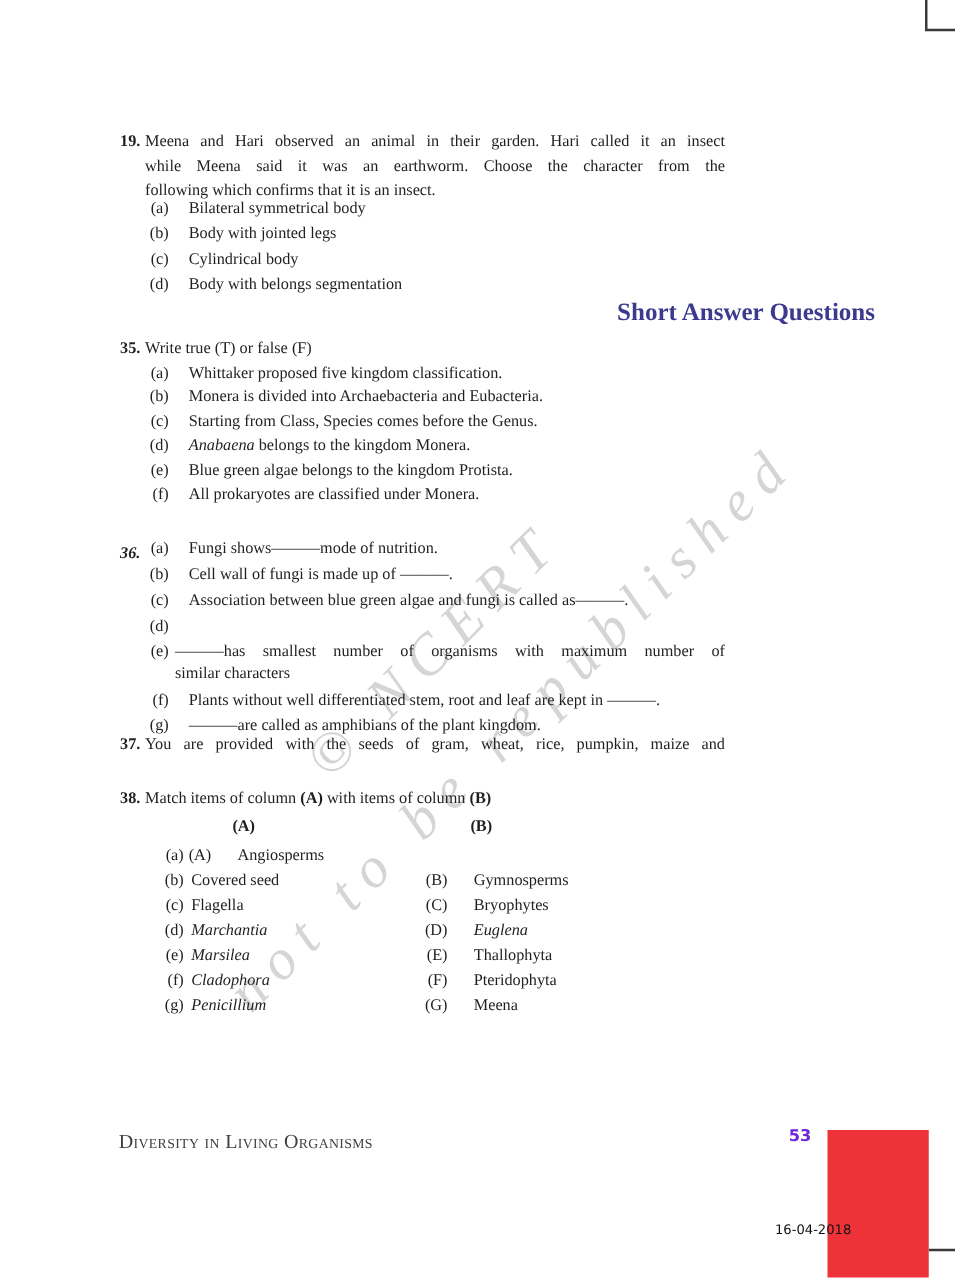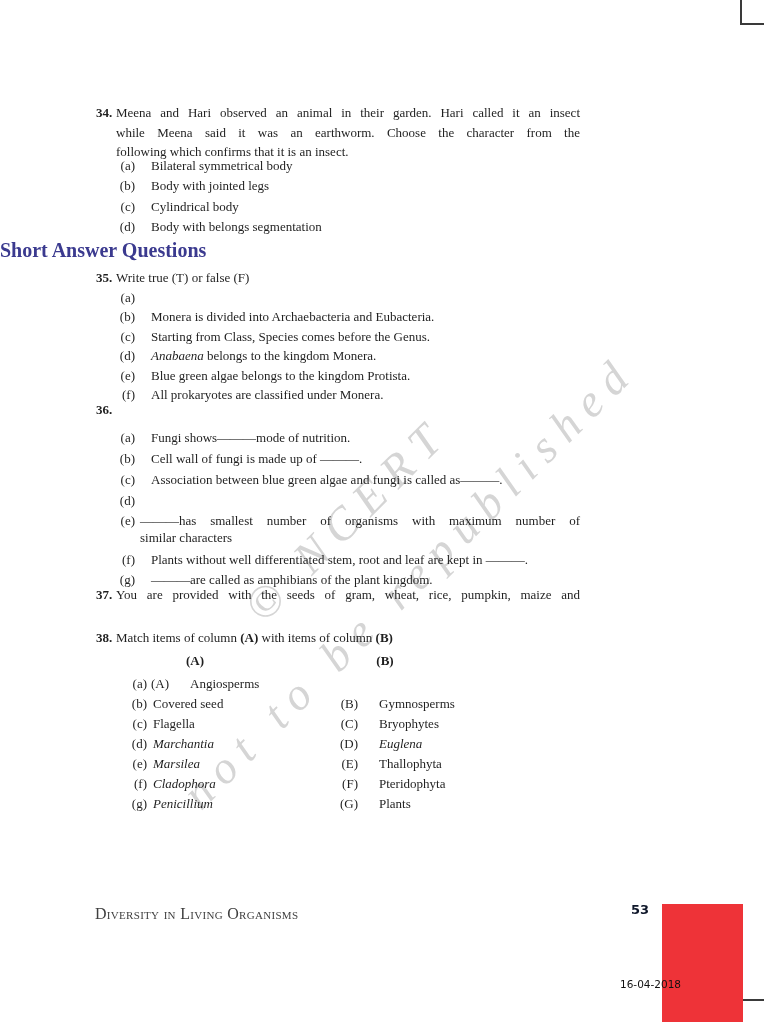--- a/index.html
+++ b/index.html
@@ -30,42 +30,42 @@
   .opt-row { display:flex; }
   .opt-label { width:19px; text-align:right; flex:none; }
   .opt-text { margin-left:16px; white-space:nowrap; }
   .mt1 { margin-top:1px; }
   .mt4 { margin-top:4px; }
   .e-par { margin-left:5px; line-height:17px; width:440px; white-space:normal; }
   .lh17 { line-height:17px; }
 
   .heading {
     position:absolute; left:0; top:237px; width:700px; margin:0;
-    text-align:left; font-size:20px; font-weight:bold; color:#3b3a8f;
+    text-align:right; font-size:20px; font-weight:bold; color:#3b3a8f;
     line-height:26px; font-family:"Liberation Serif", serif;
   }
 
   .m-hdr { position:absolute; width:70px; text-align:center; font-weight:bold; top:651px; line-height:19px; }
   .m-hdr-a { left:160px; }
   .m-hdr-b { left:350px; }
   .m-rows { position:absolute; left:128px; top:674px; width:464px; line-height:20px; }
   .m-row { display:flex; height:20px; }
   .m-lblA { width:19px; text-align:right; flex:none; }
   .m-txtA { margin-left:6px; width:183px; flex:none; }
   .m-lblB { width:22px; text-align:right; flex:none; }
   .m-txtB { margin-left:21px; }
 
   
   .footer-left {
     position:absolute; left:95px; top:905px; font-variant:small-caps;
     font-size:16px; letter-spacing:0.3px; color:#3f3f3f;
   }
   .page-num {
     position:absolute; left:631px; top:902px; font-family:"DejaVu Sans", sans-serif;
-    font-weight:bold; font-size:13px; color:#0f172a;
+    font-weight:bold; font-size:13px; color:#6d28d9;
   }
   .red-block { position:absolute; left:662px; top:904px; width:81px; height:118px; background:#ee3338; }
   .date-stamp {
     position:absolute; left:620px; top:978px; font-family:"DejaVu Sans", sans-serif;
     font-size:10.5px; color:#111; z-index:2;
   }
 </style>
 </head>
 <body>
 
@@ -73,21 +73,21 @@
 
   <div class="mark crop-tr-v"></div>
   <div class="mark crop-tr-h"></div>
   <div class="mark crop-br-h"></div>
 
   <div class="watermark">
     <div>© NCERT</div>
     <div>not to be republished</div>
   </div>
 
-  <div class="qnum" style="top:103px;">34.</div>
+  <div class="qnum" style="top:103px;">19.</div>
   <div class="qbody" style="top:103px;">
     <div class="just">Meena and Hari observed an animal in their garden. Hari called it an insect</div>
     <div class="just">while Meena said it was an earthworm. Choose the character from the</div>
     <div>following which confirms that it is an insect.</div>
   </div>
   <div class="qbody" style="top:156px; line-height:20.3px;">
     <div class="opt-row">
       <div class="opt-label">(a)</div>
       <div class="opt-text">Bilateral symmetrical body</div>
     </div>
@@ -105,20 +105,21 @@
     </div>
   </div>
 
   <h2 class="heading">Short Answer Questions</h2>
 
   <div class="qnum" style="top:268px;">35.</div>
   <div class="qbody" style="top:268px;">Write true (T) or false (F)</div>
   <div class="qbody" style="top:288px; line-height:19.4px;">
     <div class="opt-row">
       <div class="opt-label">(a)</div>
+      <div class="opt-text">Whittaker proposed five kingdom classification.</div>
     </div>
     <div class="opt-row">
       <div class="opt-label">(b)</div>
       <div class="opt-text">Monera is divided into Archaebacteria and Eubacteria.</div>
     </div>
     <div class="opt-row">
       <div class="opt-label">(c)</div>
       <div class="opt-text">Starting from Class, Species comes before the Genus.</div>
     </div>
     <div class="opt-row">
@@ -128,21 +129,21 @@
     <div class="opt-row">
       <div class="opt-label">(e)</div>
       <div class="opt-text">Blue green algae belongs to the kingdom Protista.</div>
     </div>
     <div class="opt-row">
       <div class="opt-label">(f)</div>
       <div class="opt-text">All prokaryotes are classified under Monera.</div>
     </div>
   </div>
 
-  <div class="qnum" style="top:400px;">36.</div>
+  <div class="qnum" style="top:432px;font-style:italic;">36.</div>
   <div class="qbody" style="top:428px; line-height:20px;">
     <div class="opt-row">
       <div class="opt-label">(a)</div>
       <div class="opt-text">Fungi shows———mode of nutrition.</div>
     </div>
     <div class="opt-row mt1">
       <div class="opt-label">(b)</div>
       <div class="opt-text">Cell wall of fungi is made up of ———.</div>
     </div>
     <div class="opt-row mt1">
@@ -214,21 +215,21 @@
     <div class="m-row">
       <div class="m-lblA">(f)</div>
       <div class="m-txtA it">Cladophora</div>
       <div class="m-lblB">(F)</div>
       <div class="m-txtB">Pteridophyta</div>
     </div>
     <div class="m-row">
       <div class="m-lblA">(g)</div>
       <div class="m-txtA it">Penicillium</div>
       <div class="m-lblB">(G)</div>
-      <div class="m-txtB">Plants</div>
+      <div class="m-txtB">Meena</div>
     </div>
   </div>
 
   <div class="footer-left">Diversity in Living Organisms</div>
   <div class="page-num">53</div>
   <div class="red-block"></div>
   <div class="date-stamp">16-04-2018</div>
 
 </div>
 

